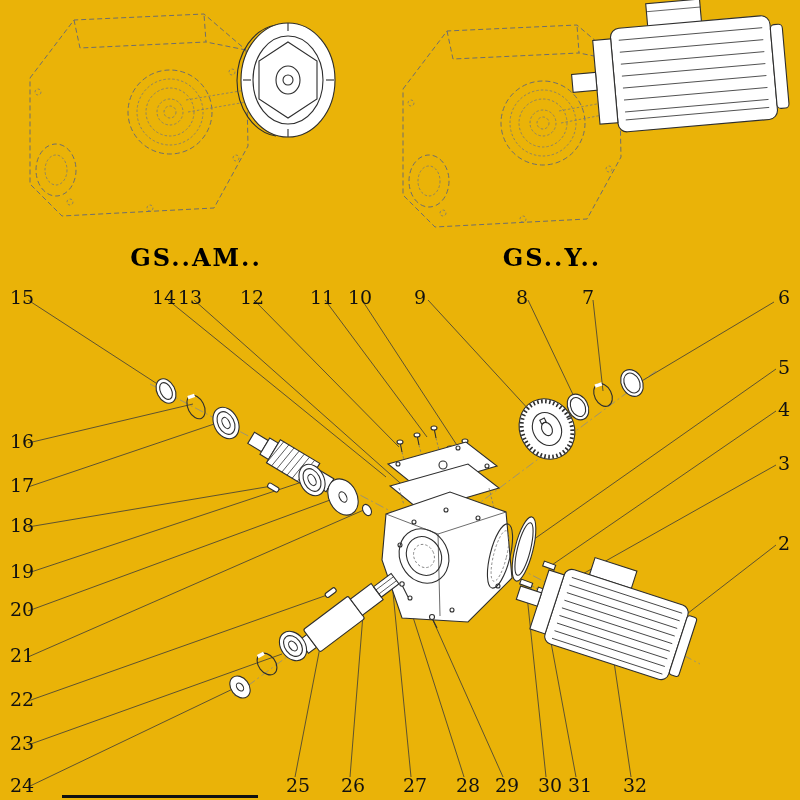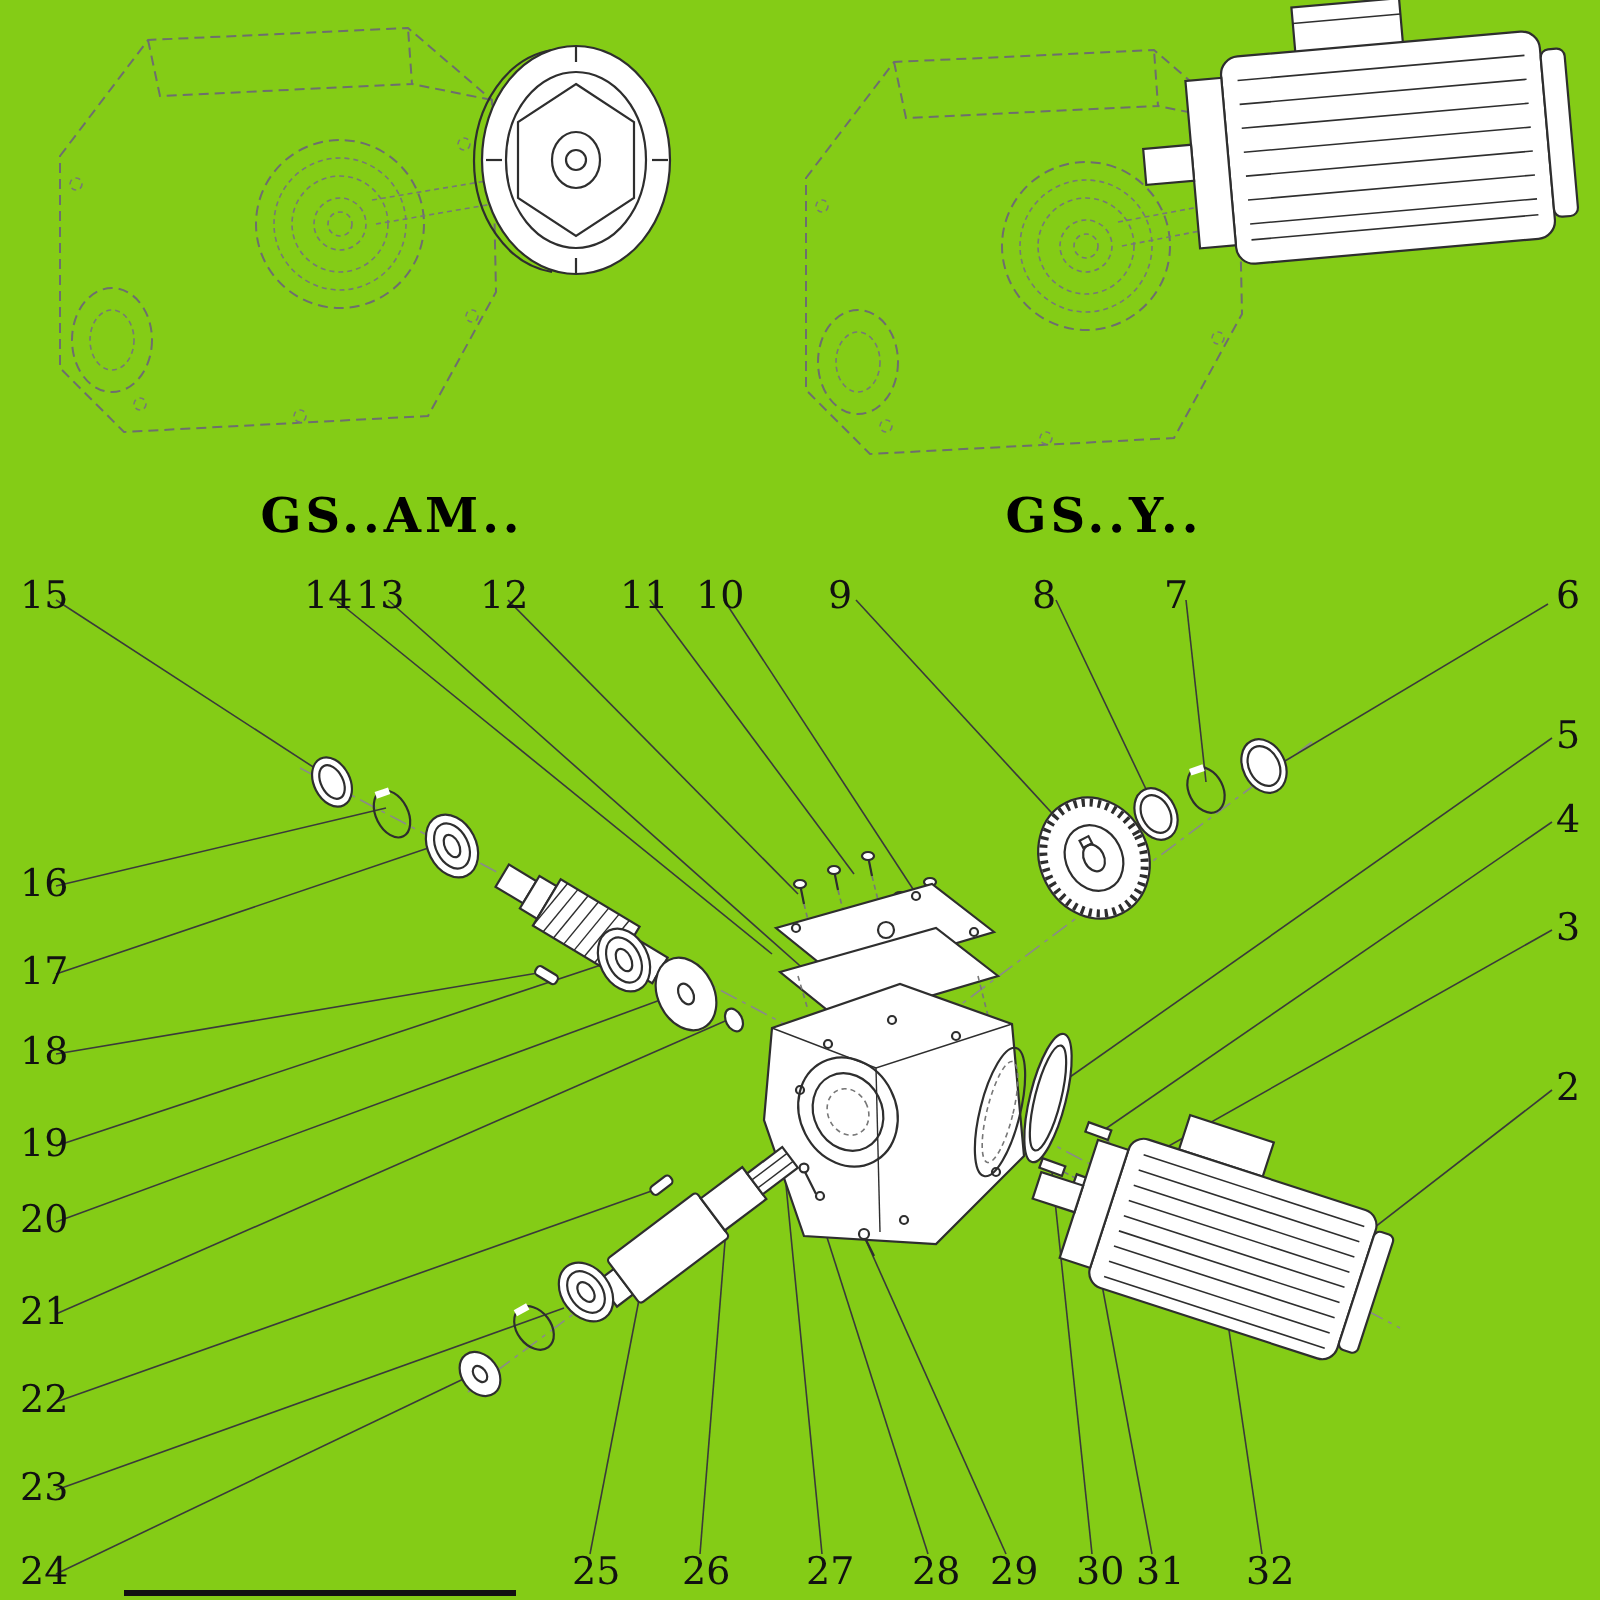--- a/index.html
+++ b/index.html
@@ -1,16 +1,16 @@
 <!DOCTYPE html>
 <html><head>
 <meta charset="utf-8">
 <style>
   html,body{margin:0;padding:0;background:#fff;}
-  .stage{position:relative;width:800px;height:800px;background:#84cc16;overflow:hidden;
+  .stage{position:relative;width:800px;height:800px;background:#eab308;overflow:hidden;
          font-family:"DejaVu Serif","Liberation Serif",serif;}
   svg{display:block;}
   .ghost{fill:none;stroke:#6e6e6e;stroke-width:1;stroke-dasharray:5 3;}
   .ghost2{fill:none;stroke:#777;stroke-width:.8;stroke-dasharray:2.5 2;}
   .ink{fill:none;stroke:#2e2e2e;stroke-width:1.1;}
   .inkf{fill:#fff;stroke:#2e2e2e;stroke-width:1.1;}
   .inkthin{fill:none;stroke:#2e2e2e;stroke-width:.7;}
   .fin{stroke:#2e2e2e;stroke-width:.8;}
   .leader{stroke:#3a3a3a;stroke-width:.8;}
   .axis{fill:none;stroke:#8a8a8a;stroke-width:.8;stroke-dasharray:9 3 2 3;}

